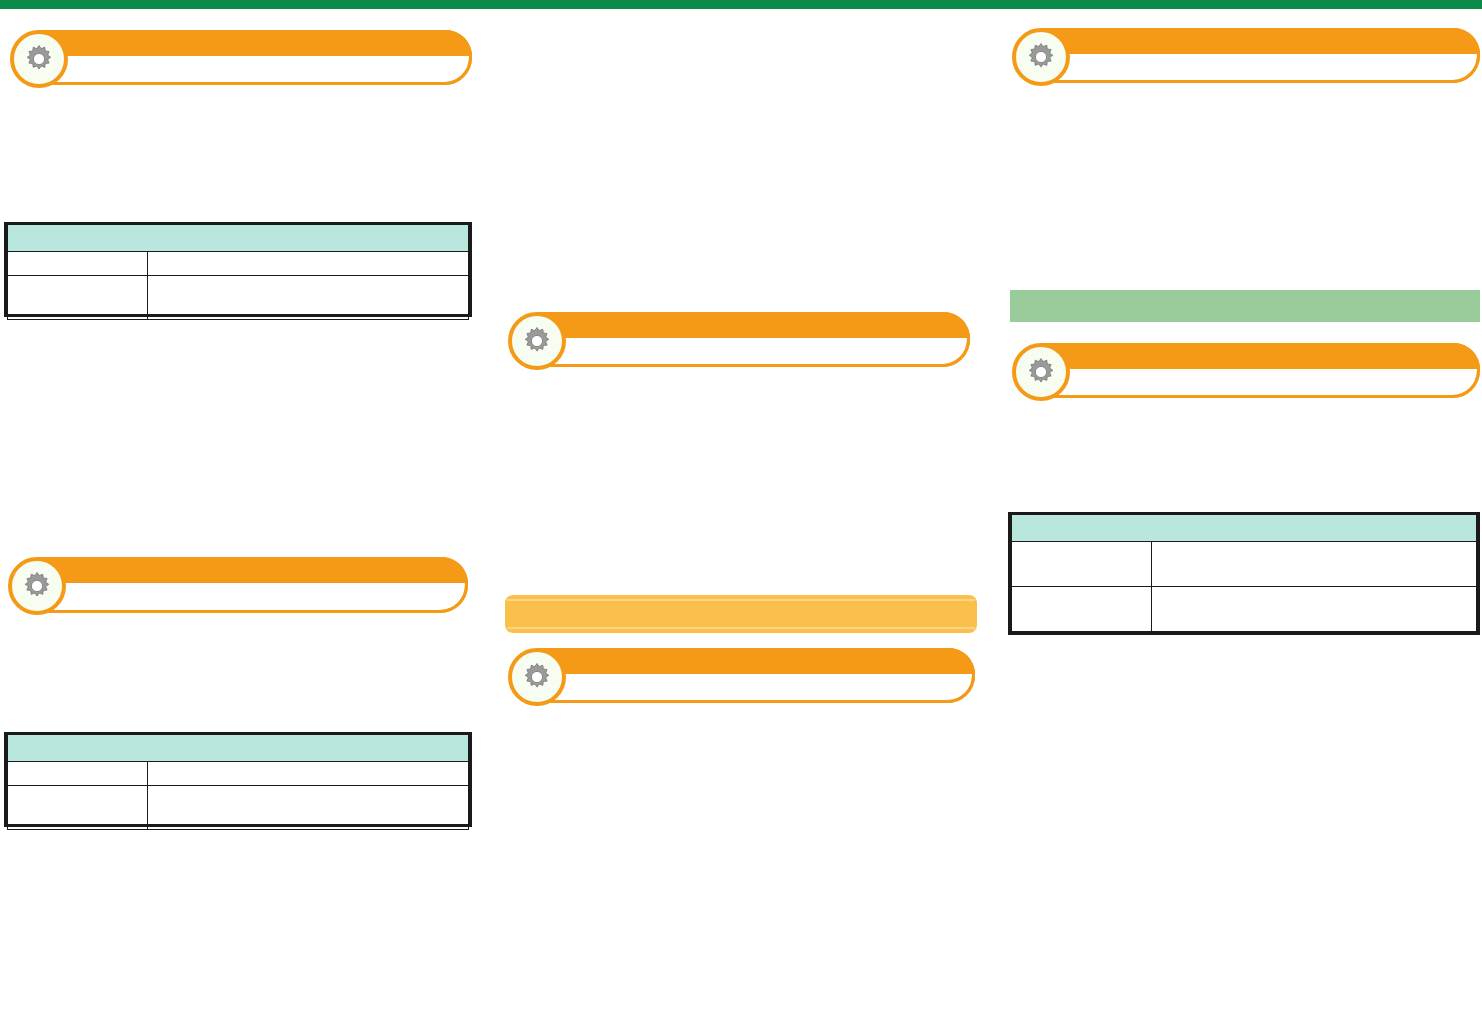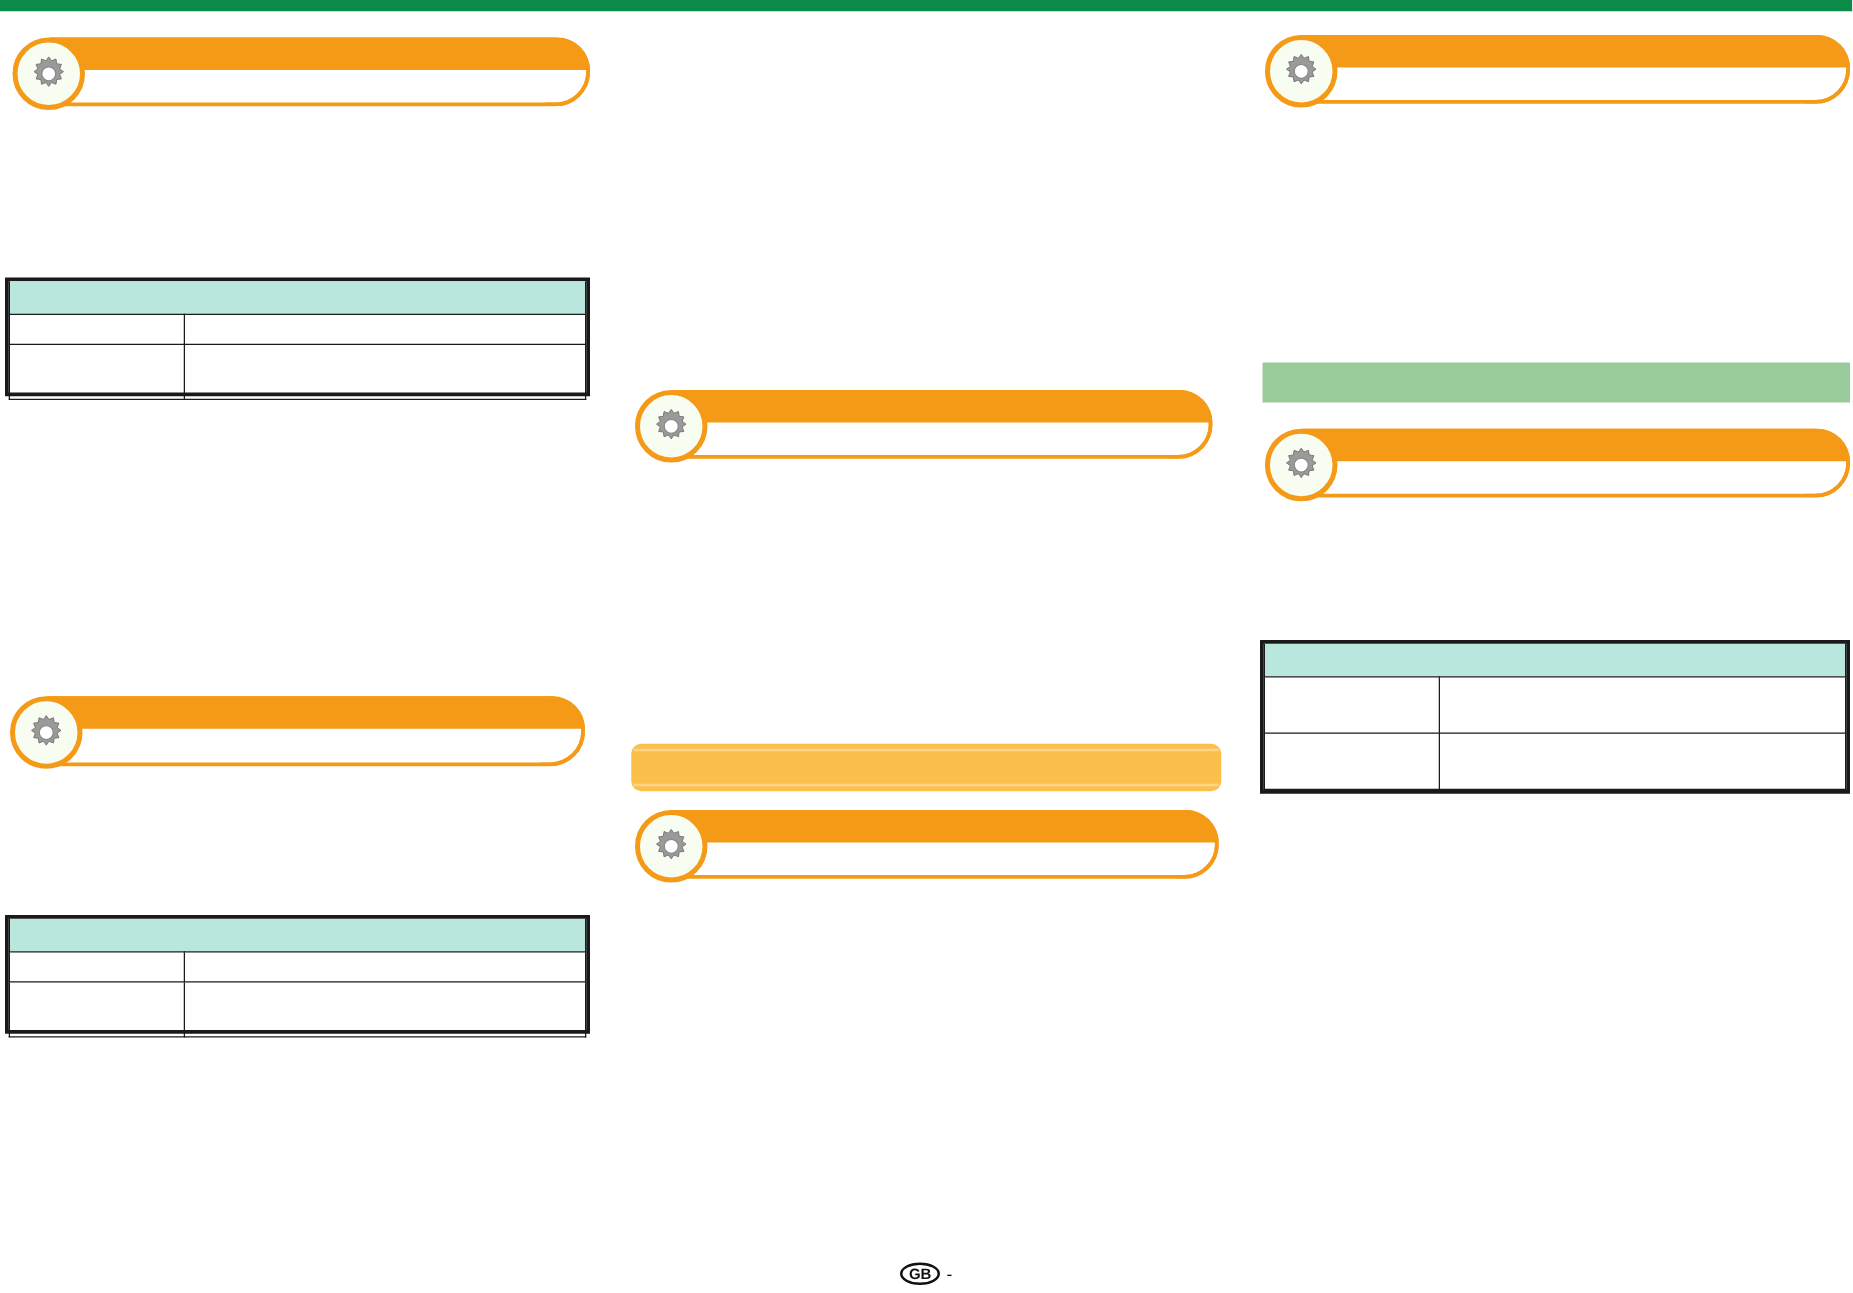--- a/index.html
+++ b/index.html
@@ -396,17 +396,14 @@
           <td></td>
         </tr>
         <tr style="height:44px;">
           <td></td>
           <td></td>
         </tr>
       </tbody>
     </table>
   </div>
 
-  <div class="footer">
-    <span class="gb-badge">GB</span><span class="page-num">-</span>
-  </div>
 
 </div>
 
 </body></html>

